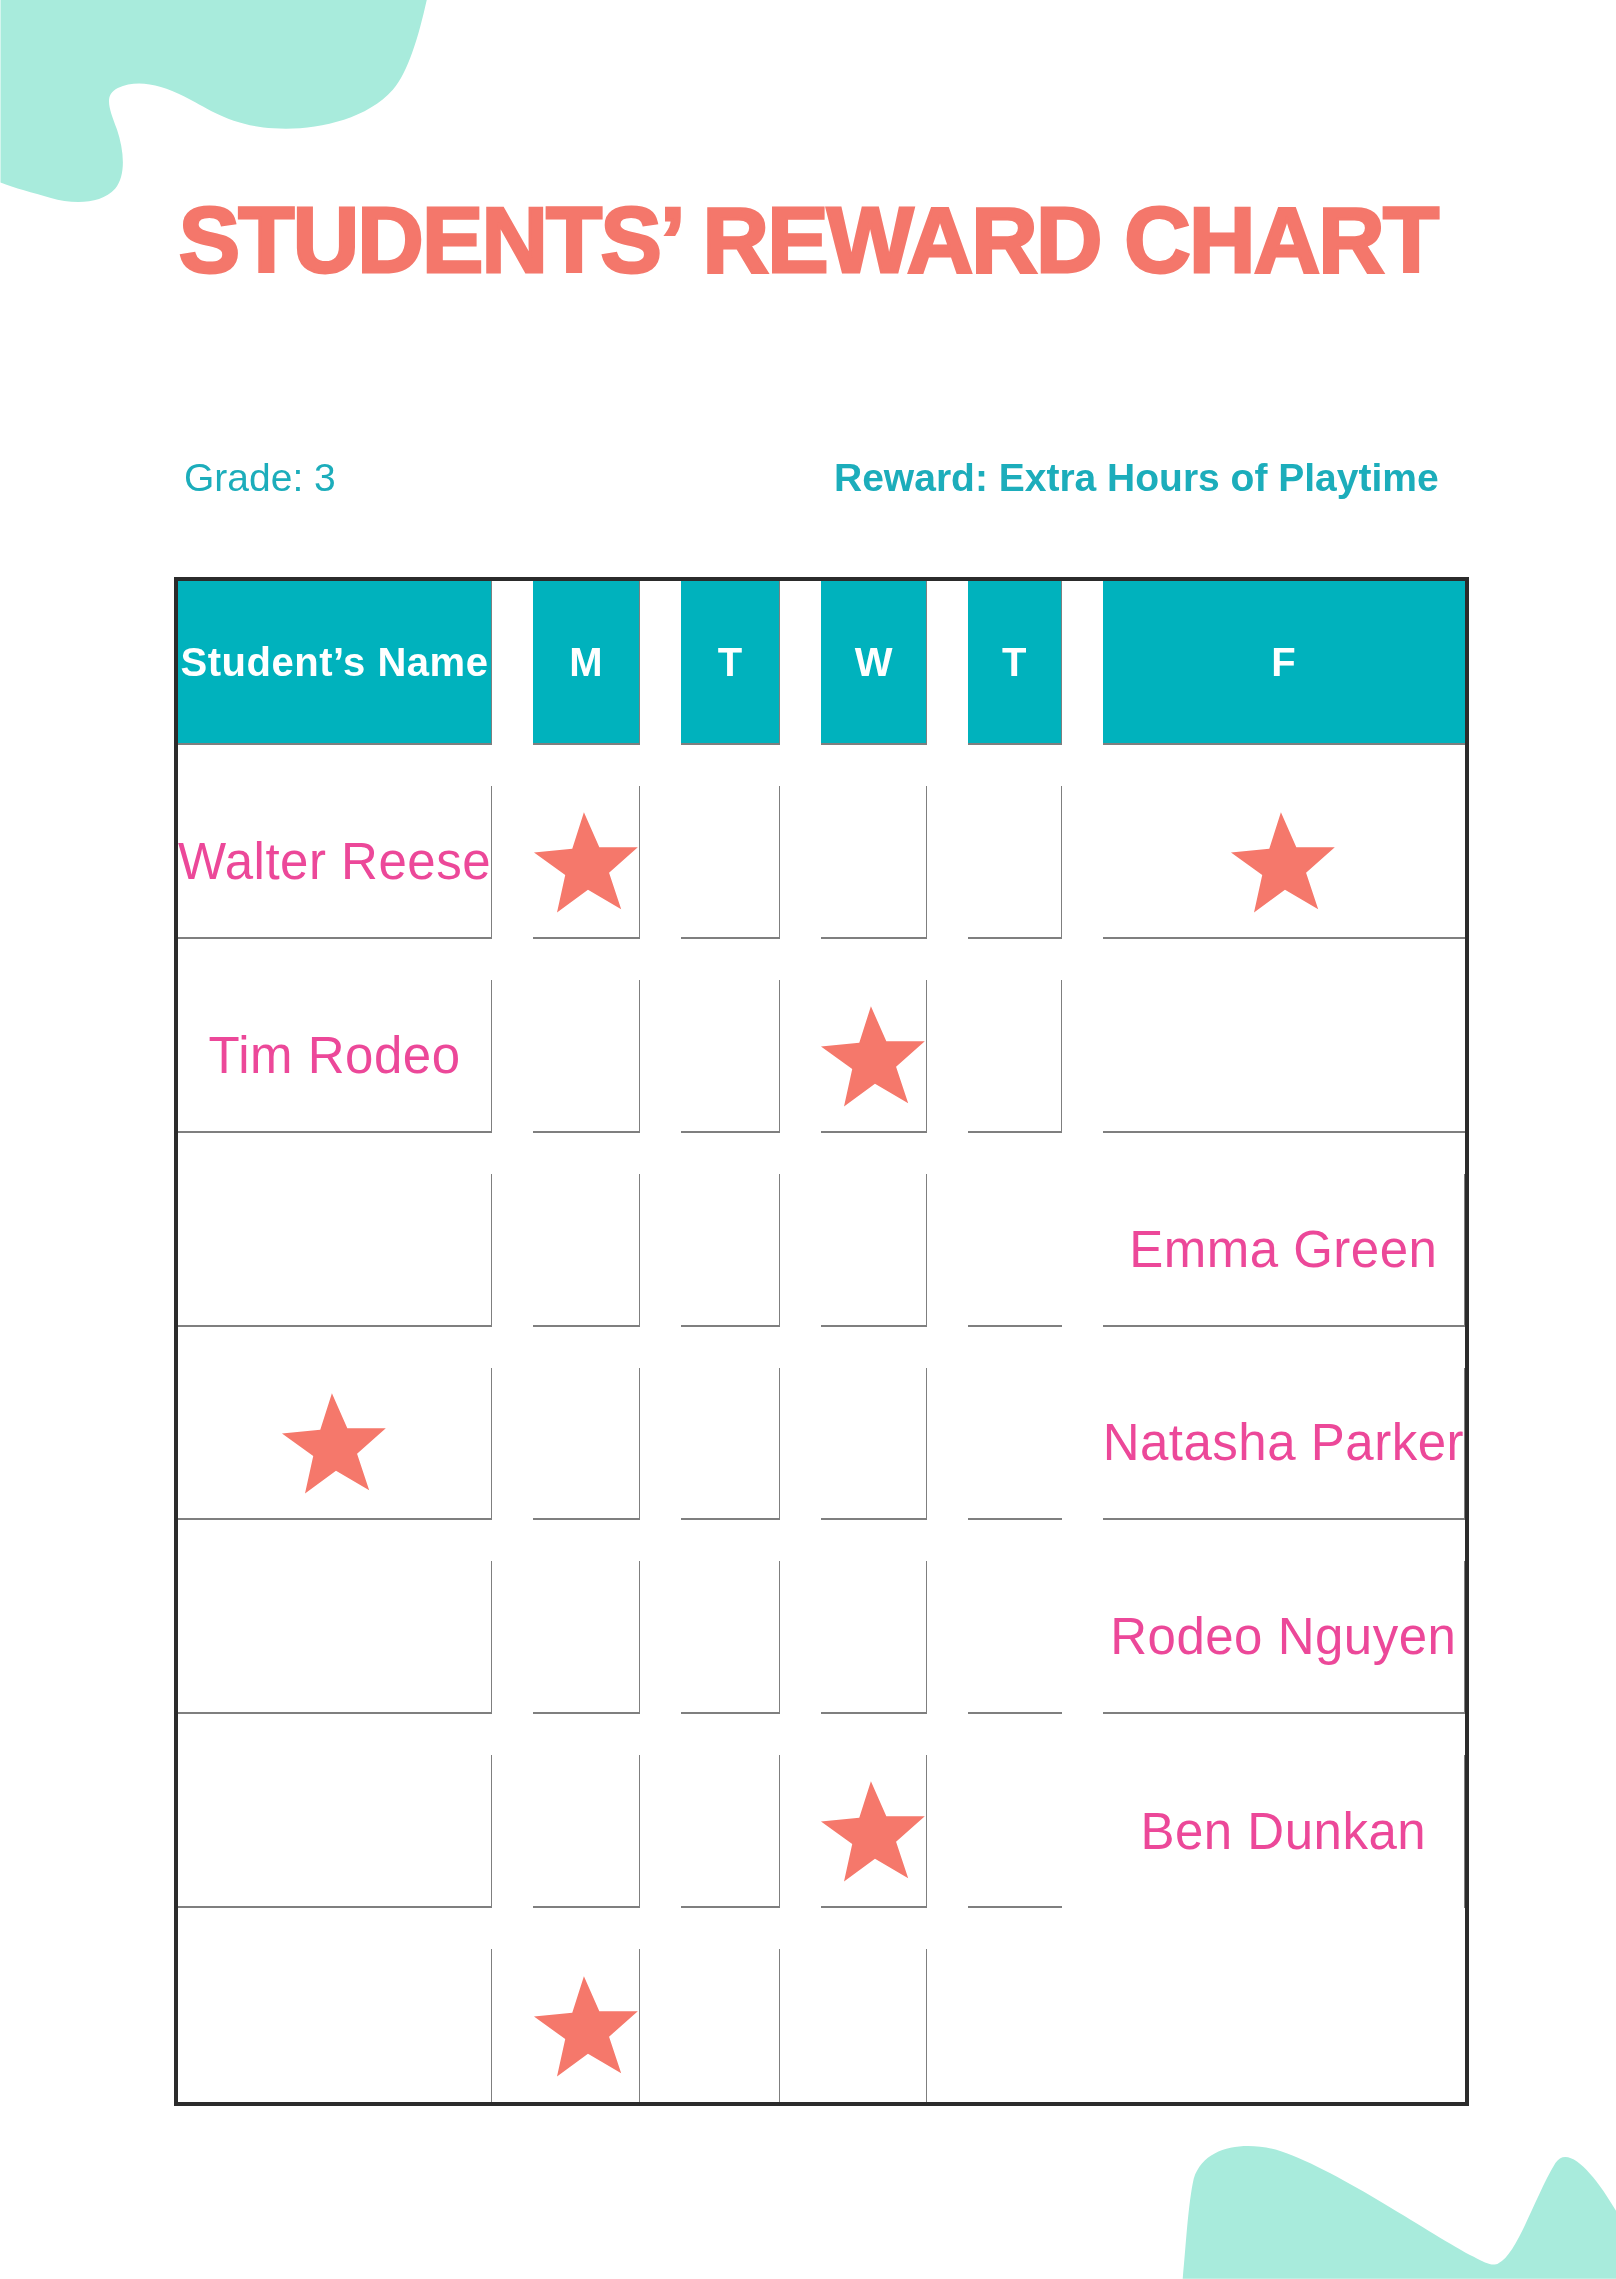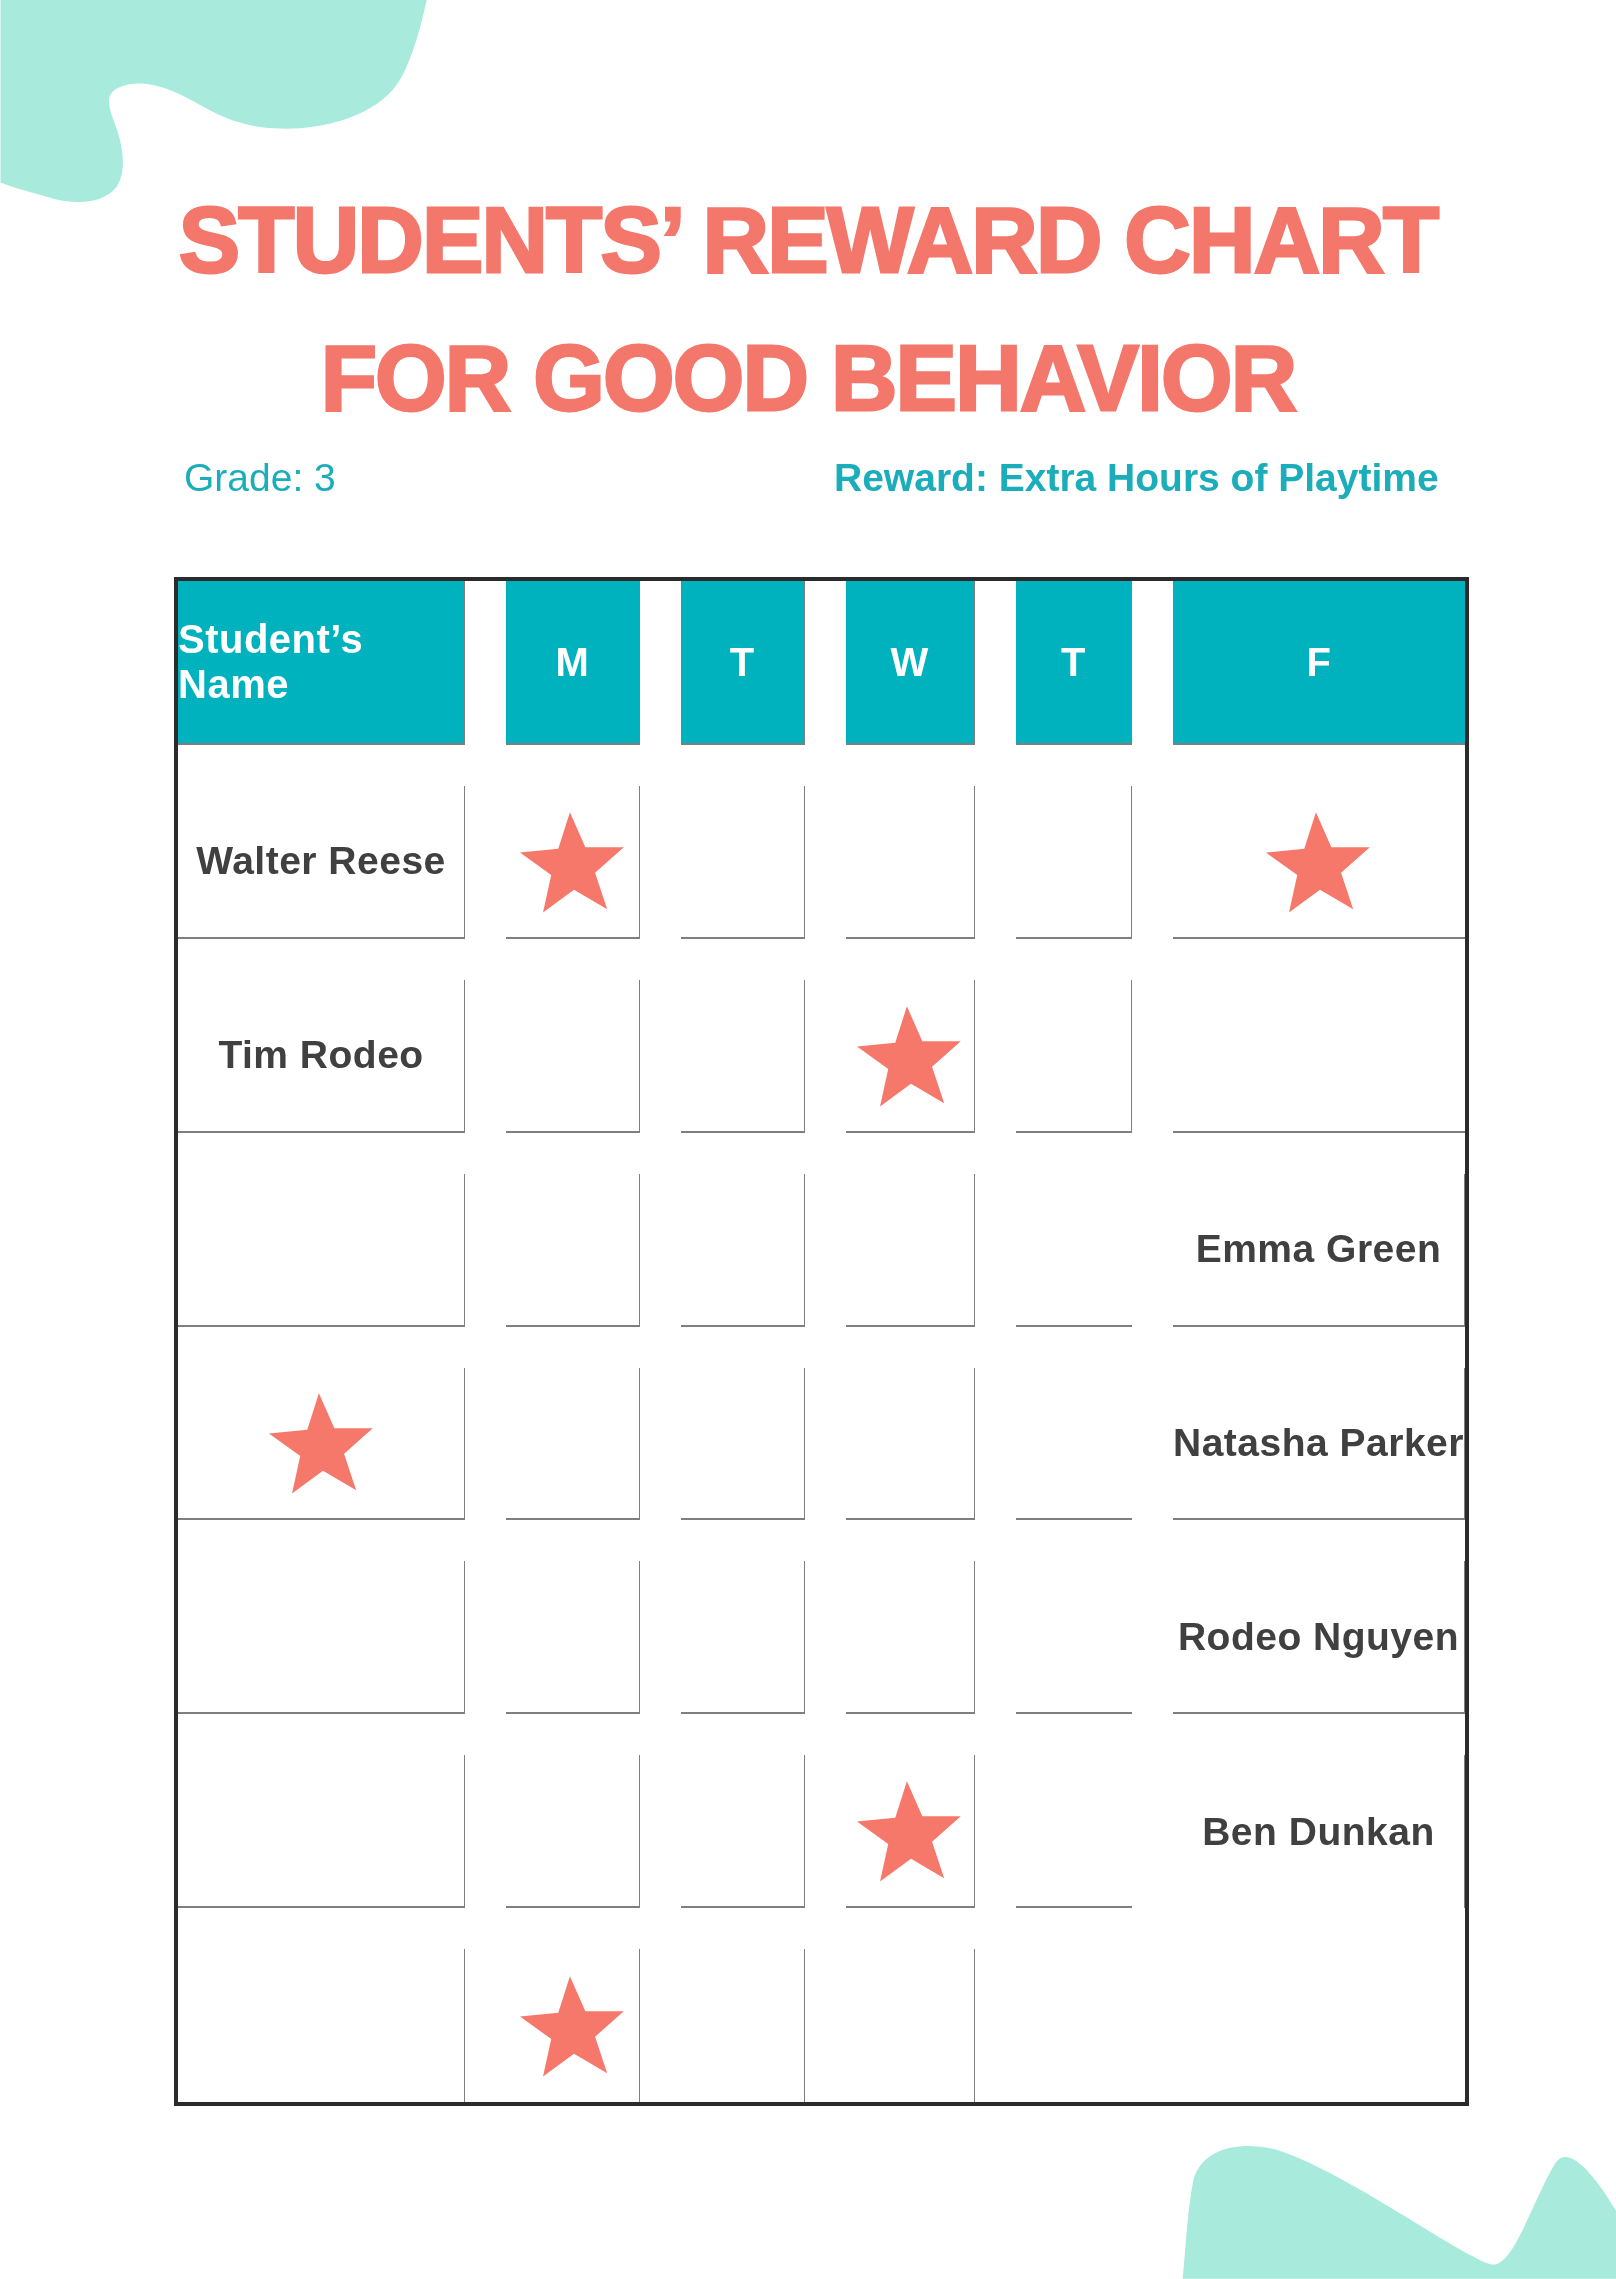--- a/index.html
+++ b/index.html
@@ -69,23 +69,23 @@
   .cell.c6{border-right:none;}
   .cell.lastrow{border-bottom:none;}
   .hcell{
     background:#00B2BD;
     color:#ffffff;
     font-weight:700;
     font-size:40px;
     letter-spacing:0.5px;
   }
   .ncell{
-    color:#404040;
-    font-weight:700;
-    font-size:39px;
+    color:#ec4899;
+    font-weight:400;
+    font-size:51px;
     letter-spacing:0.5px;
     white-space:nowrap;
   }
   .star{width:105px;height:105px;display:block;transform:rotate(-3deg);}
   .star svg{width:100%;height:100%;display:block;}
   #svg-defs{position:absolute;width:0;height:0;overflow:hidden;}
 </style>
 </head>
 <body>
 
@@ -115,21 +115,20 @@
       C 52 5 100 2 135 13
       C 200 35 300 105 345 128
       C 358 135 366 139 372 135
       C 392 126 412 62 434 26
       C 448 4 478 40 500 78
       L 500 152 Z"></path>
   </svg>
 
   <div id="title">
     <div class="tline">STUDENTS’ REWARD CHART</div>
-    <div class="tline">FOR GOOD BEHAVIOR</div>
   </div>
 
   <div id="grade-label" class="meta-label">Grade: 3</div>
   <div id="reward-label" class="meta-label">Reward: Extra Hours of Playtime</div>
 
   <div id="chart-table">
 
     <div class="cell hcell">Student’s Name</div>
     <div class="cell hcell">M</div>
     <div class="cell hcell">T</div>

